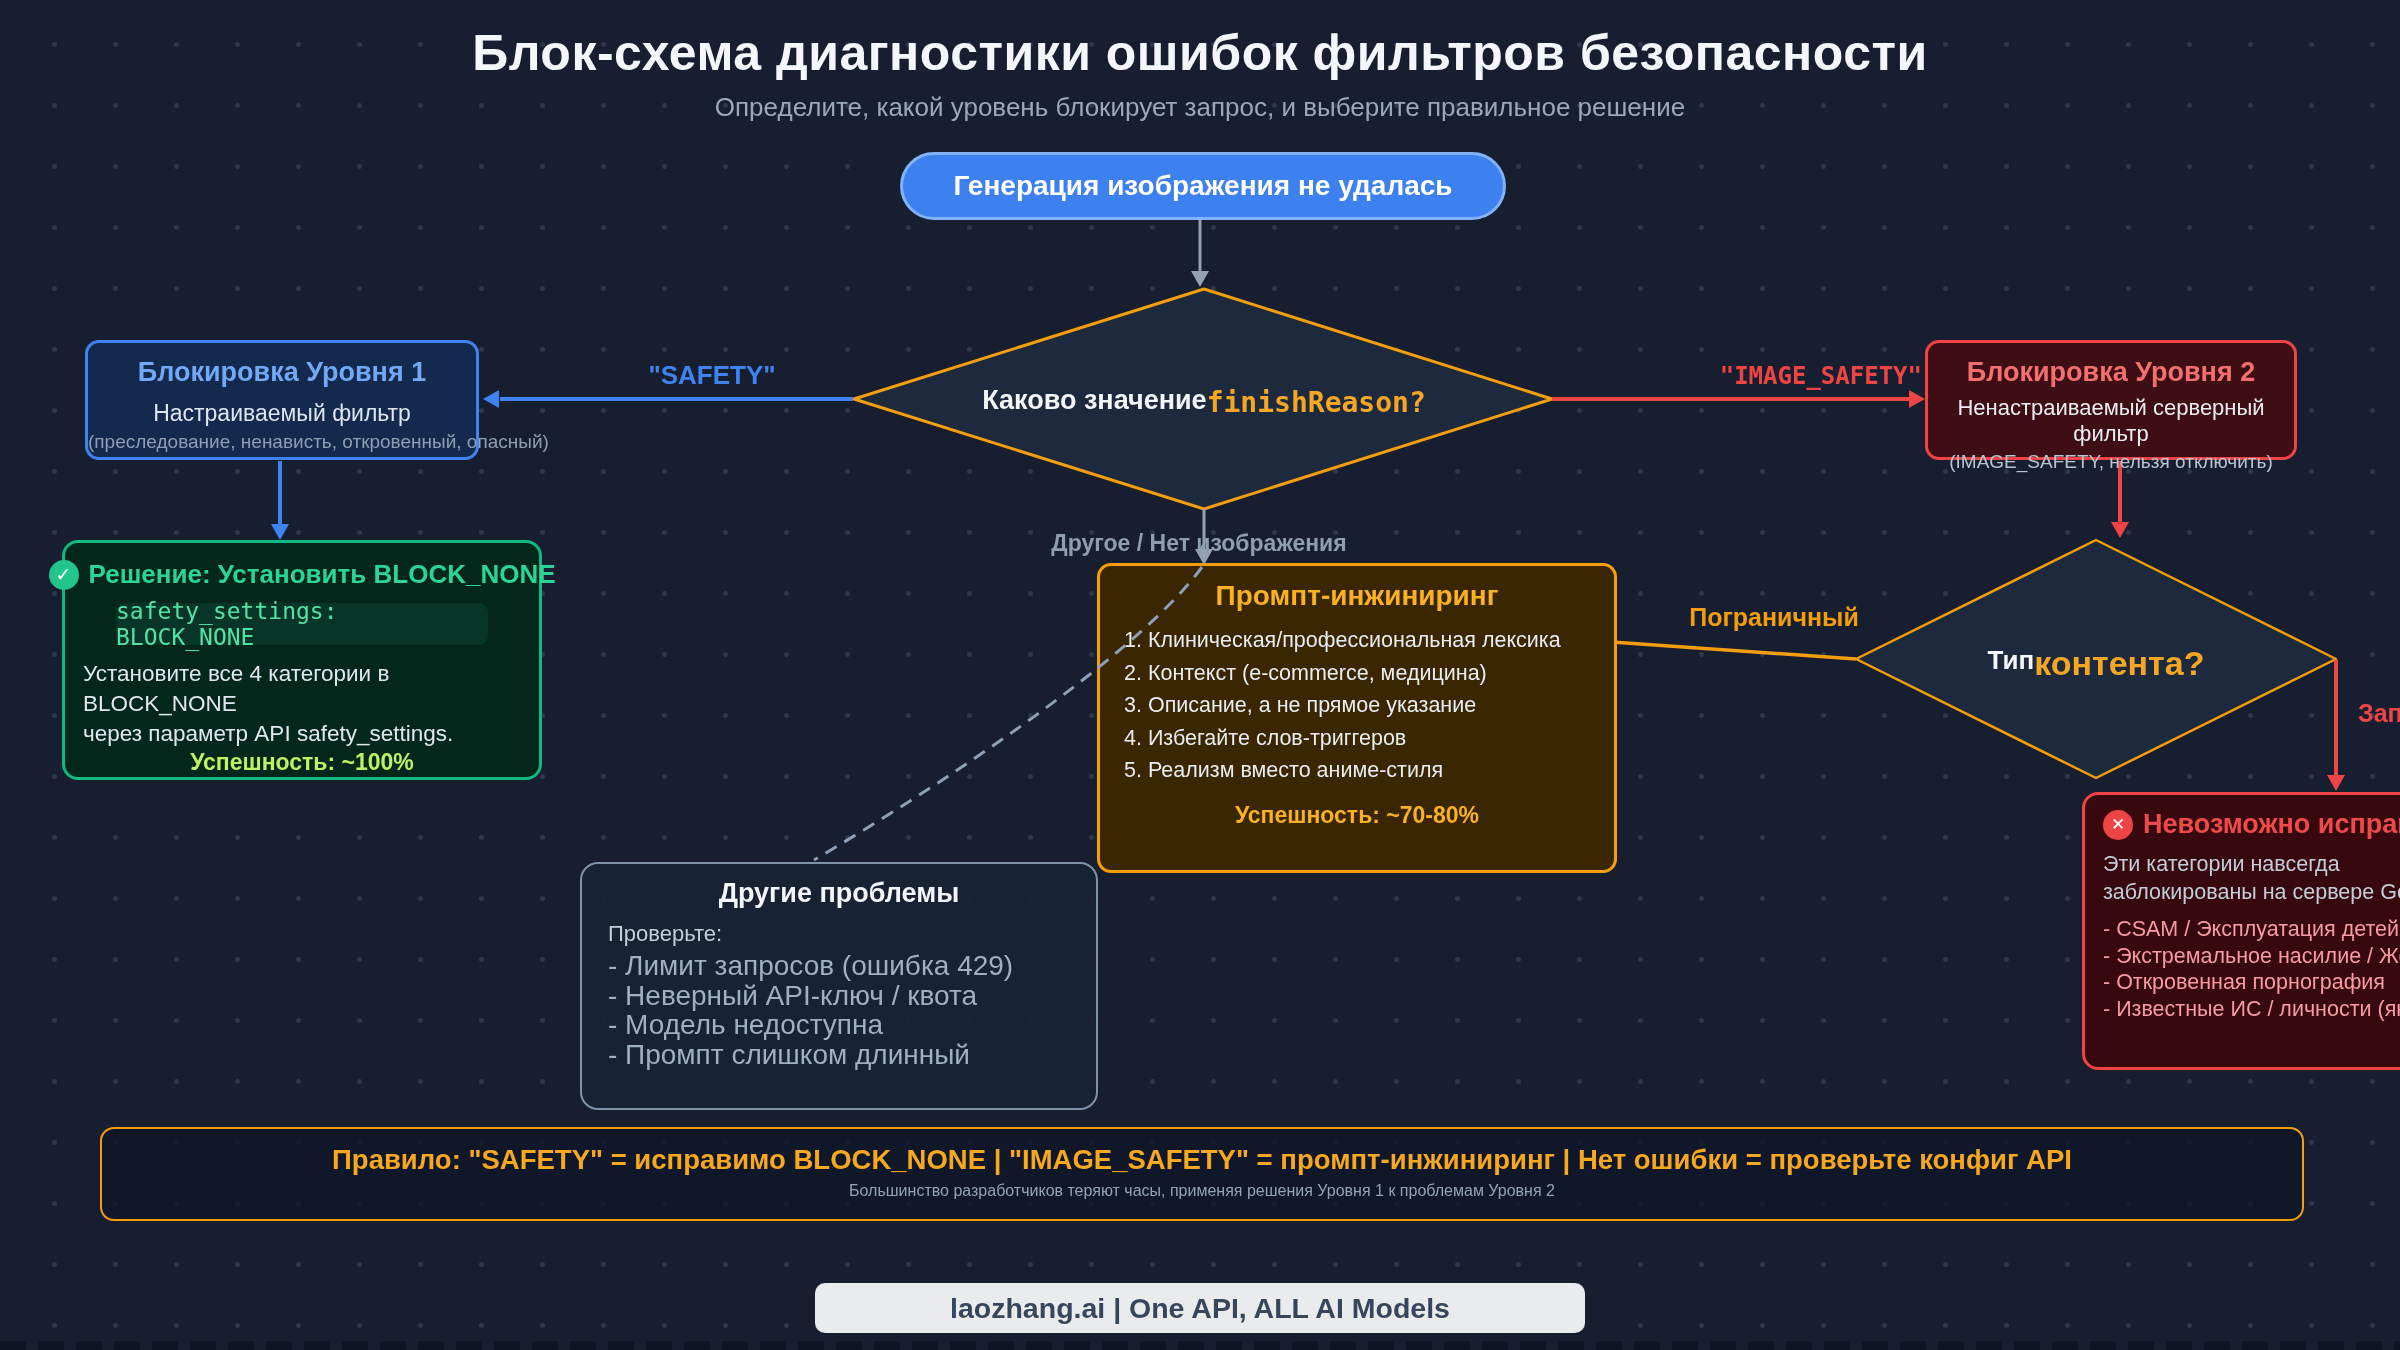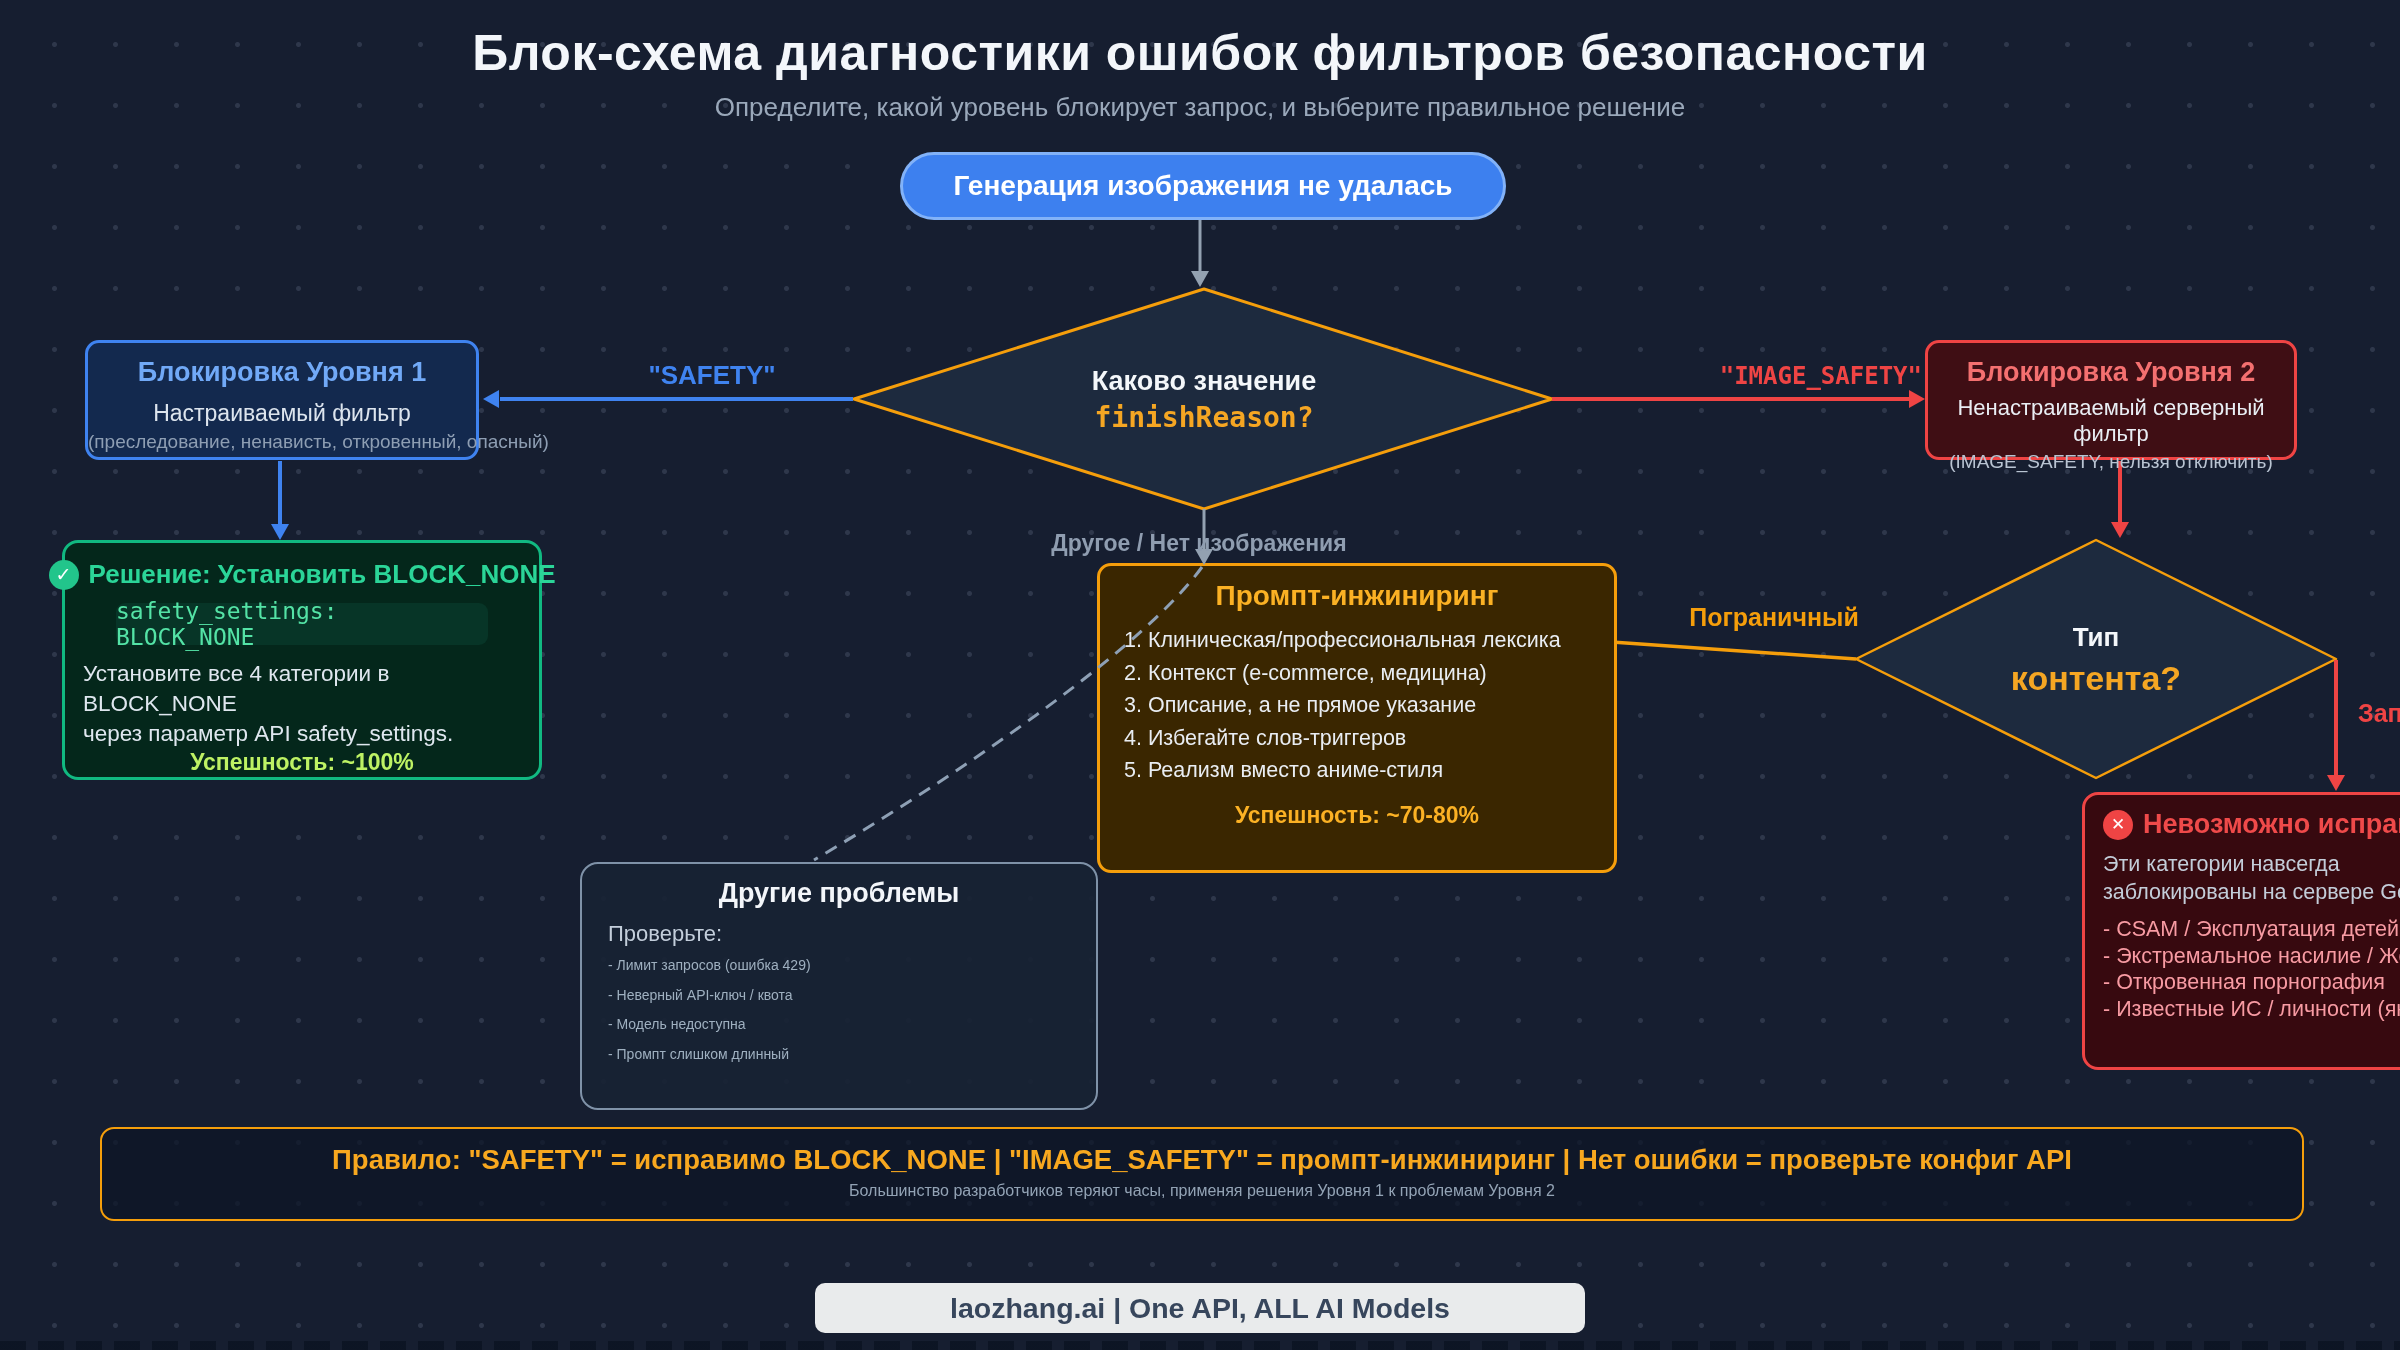--- a/index.html
+++ b/index.html
@@ -43,38 +43,38 @@
   .solution .success{margin-top:0px;text-align:center;font-size:23px;font-weight:700;color:#bef264;}
 
   .prompt{left:1097px;top:563px;width:466px;height:276px;background:#3a2600;border:3px solid #f59e0b;border-radius:14px;padding:14px 24px;}
   .prompt .t{text-align:center;font-size:28px;font-weight:700;color:#fbb124;}
   .prompt .list{margin-top:12px;font-size:21.5px;line-height:32.5px;color:#e9edf2;}
   .prompt .success{margin-top:15px;text-align:center;font-size:23px;font-weight:700;color:#fbb124;}
 
   .other{left:580px;top:862px;width:462px;height:216px;background:rgba(24,34,52,0.93);border:2.5px solid #7f92a8;border-radius:18px;padding:14px 26px;}
   .other .t{text-align:center;font-size:27px;font-weight:700;color:#f3f6fa;}
   .other .intro{margin-top:12px;font-size:22px;color:#c3cedb;}
-  .other .list{margin-top:4px;font-size:14px;line-height:29.5px;color:#9fb0c0;}
+  .other .list{margin-top:4px;font-size:28px;line-height:29.5px;color:#9fb0c0;}
 
   .unfixable{left:2082px;top:792px;width:436px;height:248px;background:#37090f;border:3px solid #ef4444;border-radius:16px;padding:12px 18px;}
   .unfixable .head{display:flex;align-items:center;gap:10px;font-size:27px;font-weight:700;color:#ef4a4a;white-space:nowrap;margin-top:2px;}
   .unfixable .body{margin-top:10px;font-size:21.5px;line-height:28px;color:#c3cdd9;white-space:nowrap;}
   .unfixable .list{margin-top:10px;font-size:21.5px;line-height:26.5px;color:#f89ba3;white-space:nowrap;}
 
   .banner{left:100px;top:1127px;width:2200px;height:90px;background:rgba(13,21,38,0.72);border:2.5px solid #f59e0b;border-radius:14px;}
   .banner .l1{margin-top:15px;text-align:center;font-size:27.5px;font-weight:700;color:#f8a81f;}
   .banner .l2{margin-top:6px;text-align:center;font-size:16px;color:#93a3b5;}
 
   .footer-pill{left:815px;top:1283px;width:770px;height:50px;background:#e9ebec;border-radius:10px;
     display:flex;align-items:center;justify-content:center;font-size:28.5px;font-weight:700;color:#37465c;}
 
   .bottom-dashes{left:0;top:1341px;width:2400px;height:9px;
     background:repeating-linear-gradient(90deg,#0b1322 0 26px,transparent 26px 38px);opacity:.85;}
 
-  .diamond-text{display:flex;flex-direction:column;align-items:center;justify-content:center;text-align:right;z-index:2;}
+  .diamond-text{display:flex;flex-direction:row;align-items:center;justify-content:center;text-align:right;z-index:2;}
   .dt-main{left:854px;top:330px;width:700px;height:140px;}
   .dt-main .w{font-size:27px;font-weight:700;color:#f4f7fa;}
   .dt-main .o{margin-top:4px;font-family:"DejaVu Sans Mono","Liberation Mono",monospace;font-size:28px;font-weight:700;color:#f5a623;}
   .dt-right{left:1856px;top:595px;width:480px;height:130px;}
   .dt-right .w{font-size:26px;font-weight:700;color:#f4f7fa;}
   .dt-right .o{margin-top:6px;font-size:34px;font-weight:700;color:#f5a623;}
 
   .edge-label{position:absolute;font-weight:700;}
   .lbl-safety{left:612px;top:360px;width:200px;text-align:center;font-size:26px;color:#3f83f0;}
   .lbl-image-safety{left:1640px;top:362px;width:282px;text-align:right;font-family:"DejaVu Sans Mono","Liberation Mono",monospace;font-size:24px;color:#ef4444;}

